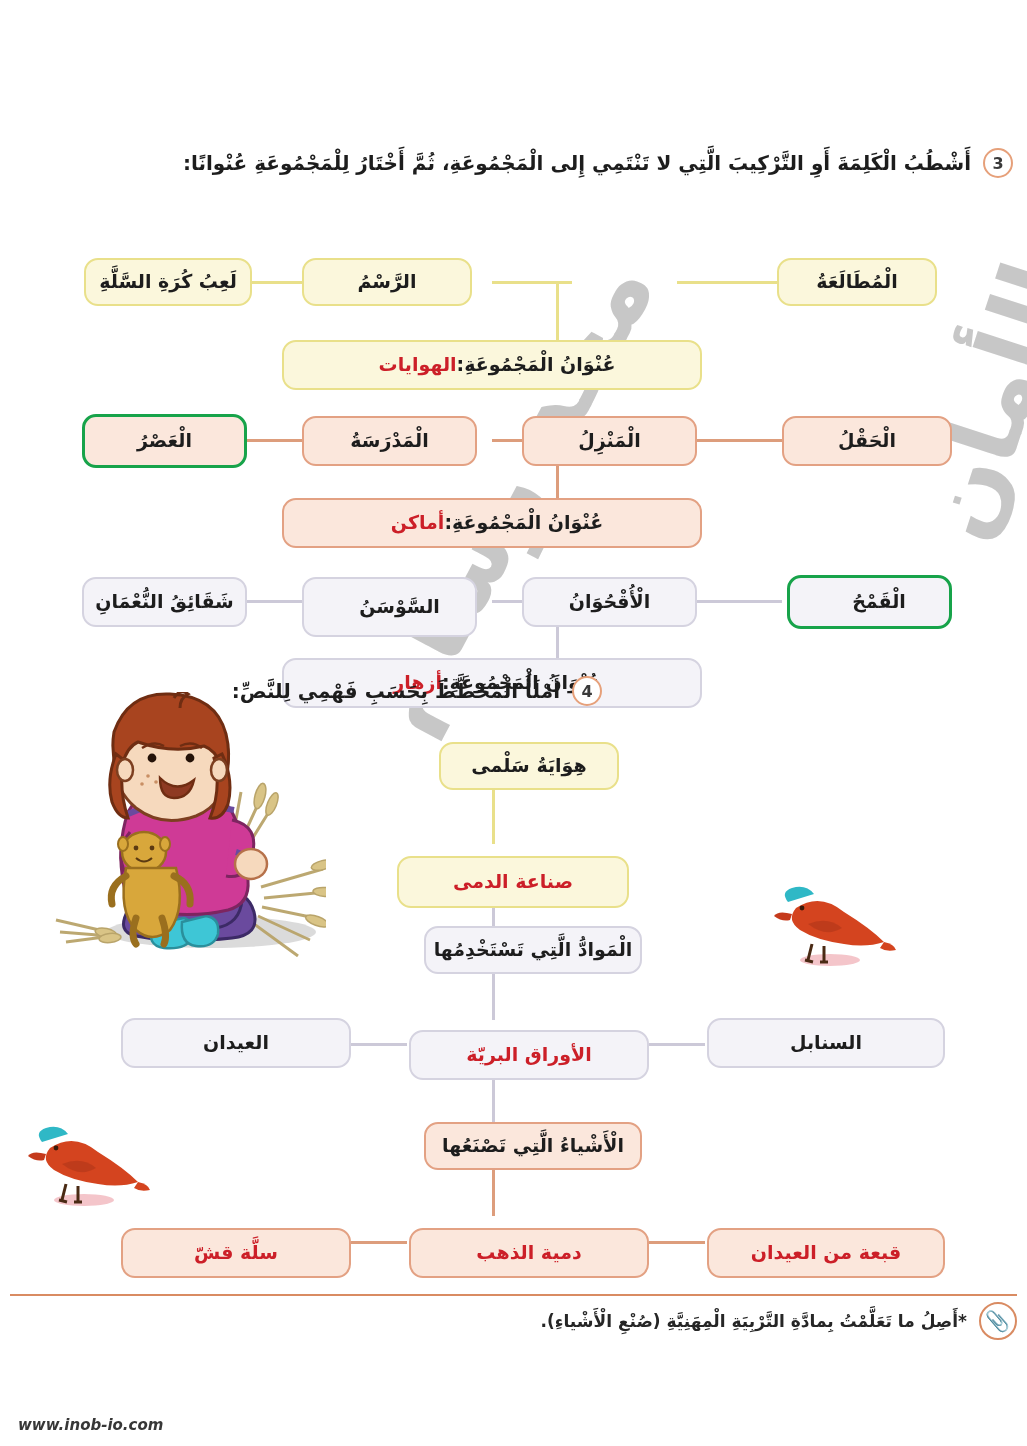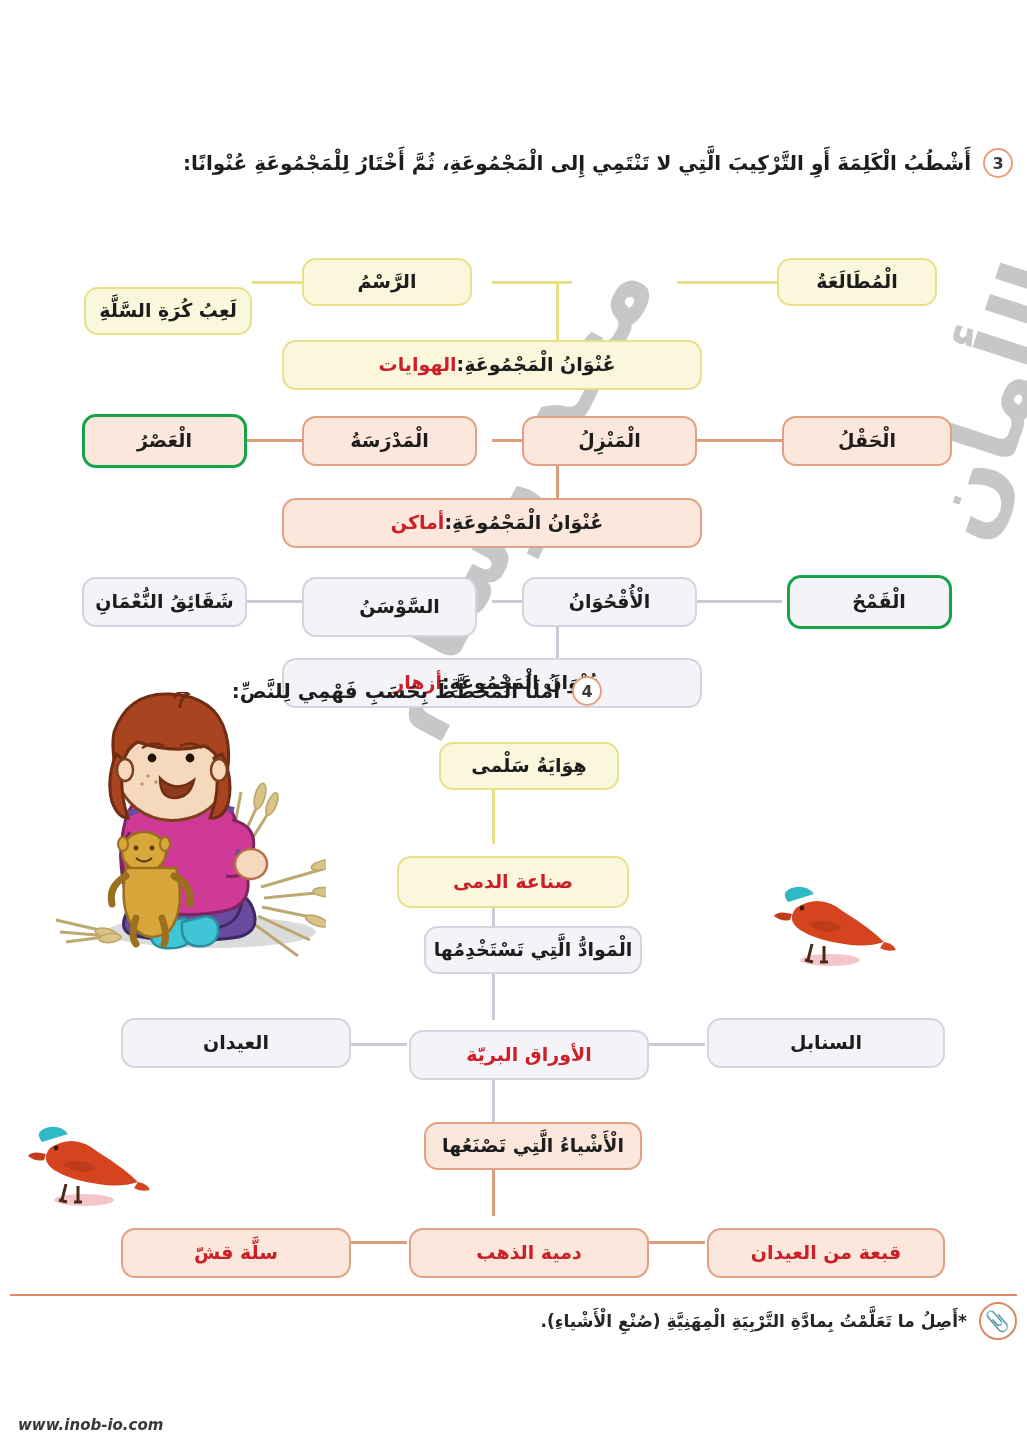--- a/index.html
+++ b/index.html
@@ -124,21 +124,21 @@
   </div>
 
   <div style="position:relative; height:160px;">
     <div class="ln h yellow" style="top:103px; right:250px; width:100px;"></div>
     <div class="ln h yellow" style="top:103px; right:455px; width:80px;"></div>
     <div class="ln h yellow" style="top:103px; right:675px; width:100px;"></div>
     <div class="ln v yellow" style="top:103px; right:468px; height:80px;"></div>
 
     <div class="box yellow" style="top:80px; right:90px; width:160px; height:48px;">الْمُطَالَعَةُ</div>
     <div class="box yellow" style="top:80px; right:555px; width:170px; height:48px;">الرَّسْمُ</div>
-    <div class="box yellow" style="top:80px; right:775px; width:168px; height:48px;margin-top:29px;">لَعِبُ كُرَةِ السَّلَّةِ</div>
+    <div class="box yellow" style="top:80px; right:775px; width:168px; height:48px;">لَعِبُ كُرَةِ السَّلَّةِ</div>
 
     <div class="box yellow" style="top:162px; right:325px; width:420px; height:50px;">
       <span class="lbl">عُنْوَانُ الْمَجْمُوعَةِ:</span>
       <span class="ans">الهوايات</span>
     </div>
   </div>
 
   <div style="position:relative; height:162px;">
     <div class="ln h orange" style="top:101px; right:245px; width:110px;"></div>
     <div class="ln h orange" style="top:101px; right:455px; width:80px;"></div>

